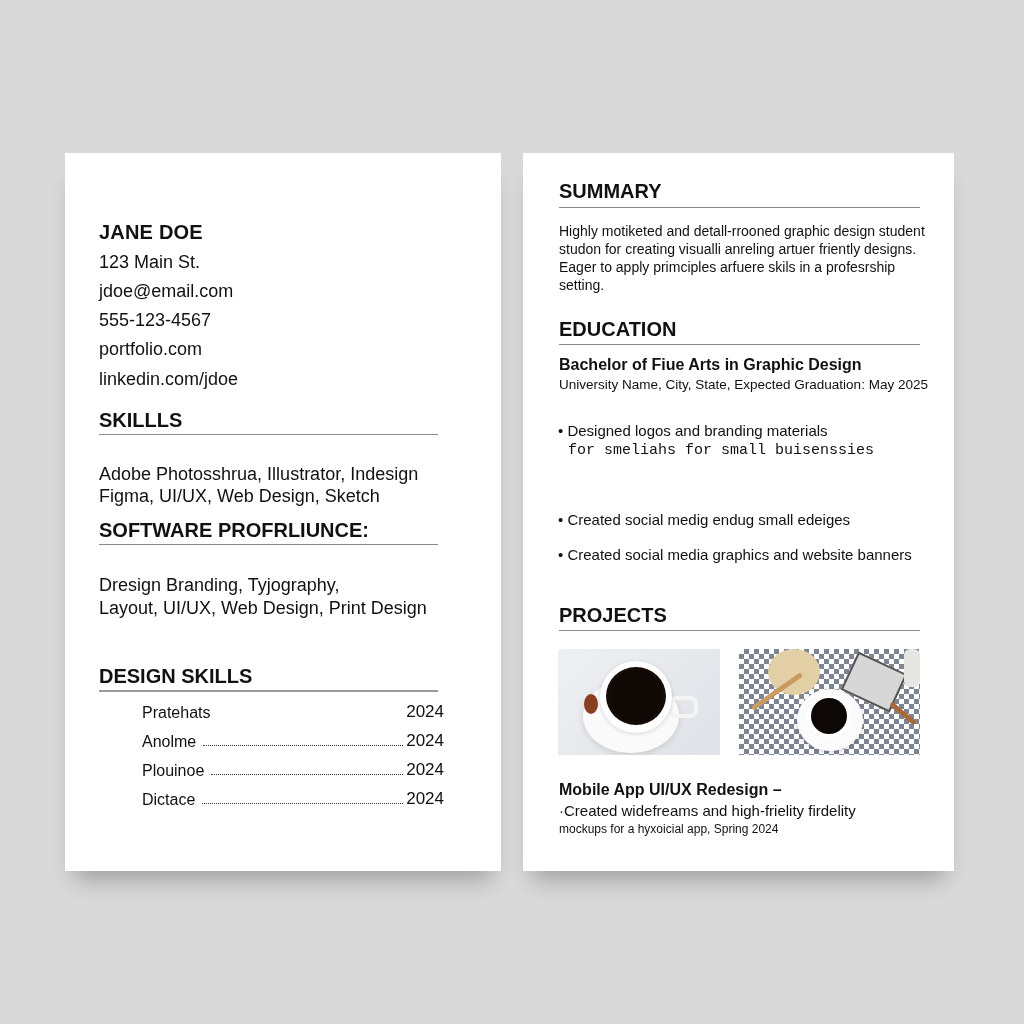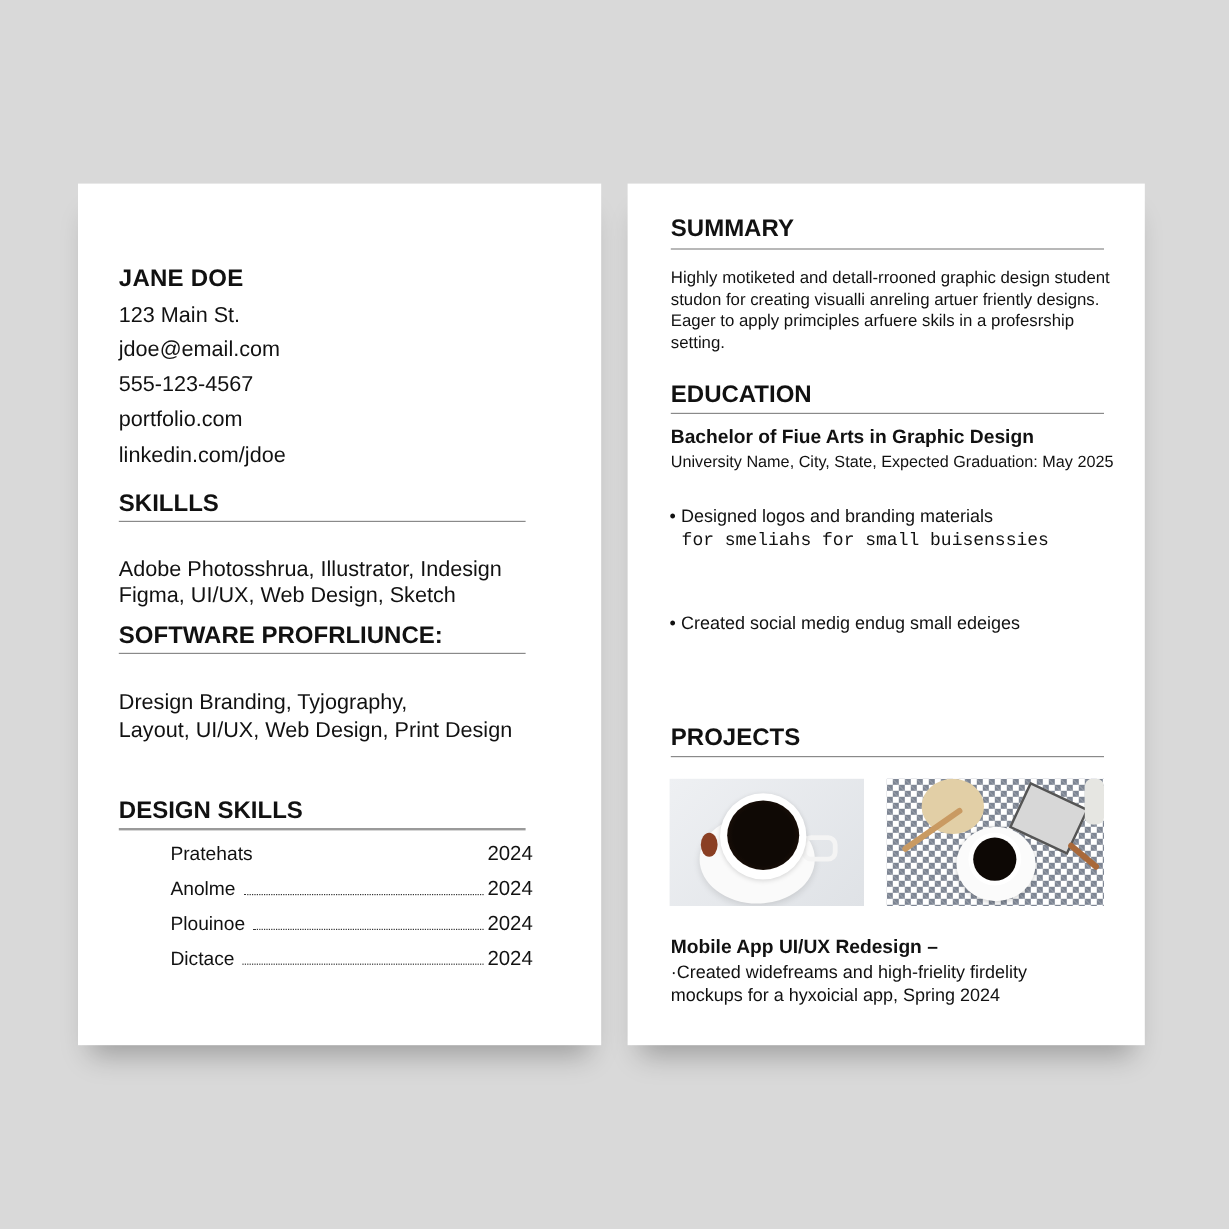--- a/index.html
+++ b/index.html
@@ -81,20 +81,23 @@
   <div class="abs" style="left:36px;top:203px;font-size:16px;font-weight:bold;">Bachelor of Fiue Arts in Graphic Design</div>
   <div class="abs" style="left:36px;top:224px;font-size:13.5px;">University Name, City, State, Expected Graduation: May 2025</div>
 
   <div class="bullet" style="left:35px;top:268px;">
     <div>• <span>Designed logos and branding materials</span></div>
     <div style="padding-left:10px;font-family:Liberation Mono, monospace;">for smeliahs for small buisenssies</div>
   </div>
   <div class="bullet" style="left:35px;top:333px;margin-top:24px;">
     • <span>Created social medig  endug small edeiges</span>
   </div>
+  <div class="bullet" style="left:35px;top:392px;">
+    • <span>Created social media graphics and website banners</span>
+  </div>
 
   <div class="abs h" style="left:36px;top:451px;">PROJECTS</div>
   <div class="rule" style="left:36px;top:477px;width:361px;"></div>
 
   <div class="img" style="left:35px;top:496px;width:162px;height:106px;background:linear-gradient(135deg,#eef0f3,#dfe2e6);">
     <div class="abs" style="left:25px;top:30px;width:96px;height:74px;border-radius:50%;background:#fafafa;box-shadow:0 2px 6px rgba(0,0,0,0.12);"></div>
     <div class="abs" style="left:26px;top:45px;width:14px;height:20px;border-radius:50%;background:#8a3f24;"></div>
     <div class="abs" style="left:110px;top:47px;width:22px;height:14px;border-radius:8px;border:4px solid #f4f4f4;"></div>
     <div class="abs" style="left:42px;top:12px;width:72px;height:72px;border-radius:50%;background:#fff;box-shadow:0 1px 4px rgba(0,0,0,0.15);"></div>
     <div class="abs" style="left:48px;top:18px;width:60px;height:58px;border-radius:50%;background:radial-gradient(circle at 50% 50%,#0f0905 60%,#2a170c 100%);"></div>
@@ -106,14 +109,14 @@
     <div class="abs" style="left:108px;top:12px;width:50px;height:38px;background:#d7d7d7;border:2px solid #555;transform:rotate(25deg);"></div>
     <div class="abs" style="left:148px;top:62px;width:32px;height:5px;background:#a9693a;transform:rotate(40deg);border-radius:3px;"></div>
     <div class="abs" style="left:165px;top:0px;width:16px;height:38px;background:#e6e6e2;border-radius:6px;"></div>
     <div class="abs" style="left:58px;top:40px;width:66px;height:62px;border-radius:50%;background:#fbfbfb;box-shadow:0 1px 4px rgba(0,0,0,0.2);"></div>
     <div class="abs" style="left:68px;top:45px;width:44px;height:44px;border-radius:50%;background:#fff;"></div>
     <div class="abs" style="left:72px;top:49px;width:36px;height:36px;border-radius:50%;background:#0d0805;"></div>
   </div>
 
   <div class="abs" style="left:36px;top:628px;font-size:16px;font-weight:bold;">Mobile App UI/UX Redesign –</div>
   <div class="abs" style="left:36px;top:648px;font-size:15px;line-height:19px;">·Created widefreams and high-frielity firdelity</div>
-  <div class="abs" style="left:36px;top:667px;font-size:15px;line-height:19px;">mockups for a hyxoicial app, Spring 2024</div>
+  <div class="abs" style="left:36px;top:667px;font-size:12px;line-height:19px;">mockups for a hyxoicial app, Spring 2024</div>
 </div>
 
 </body></html>

